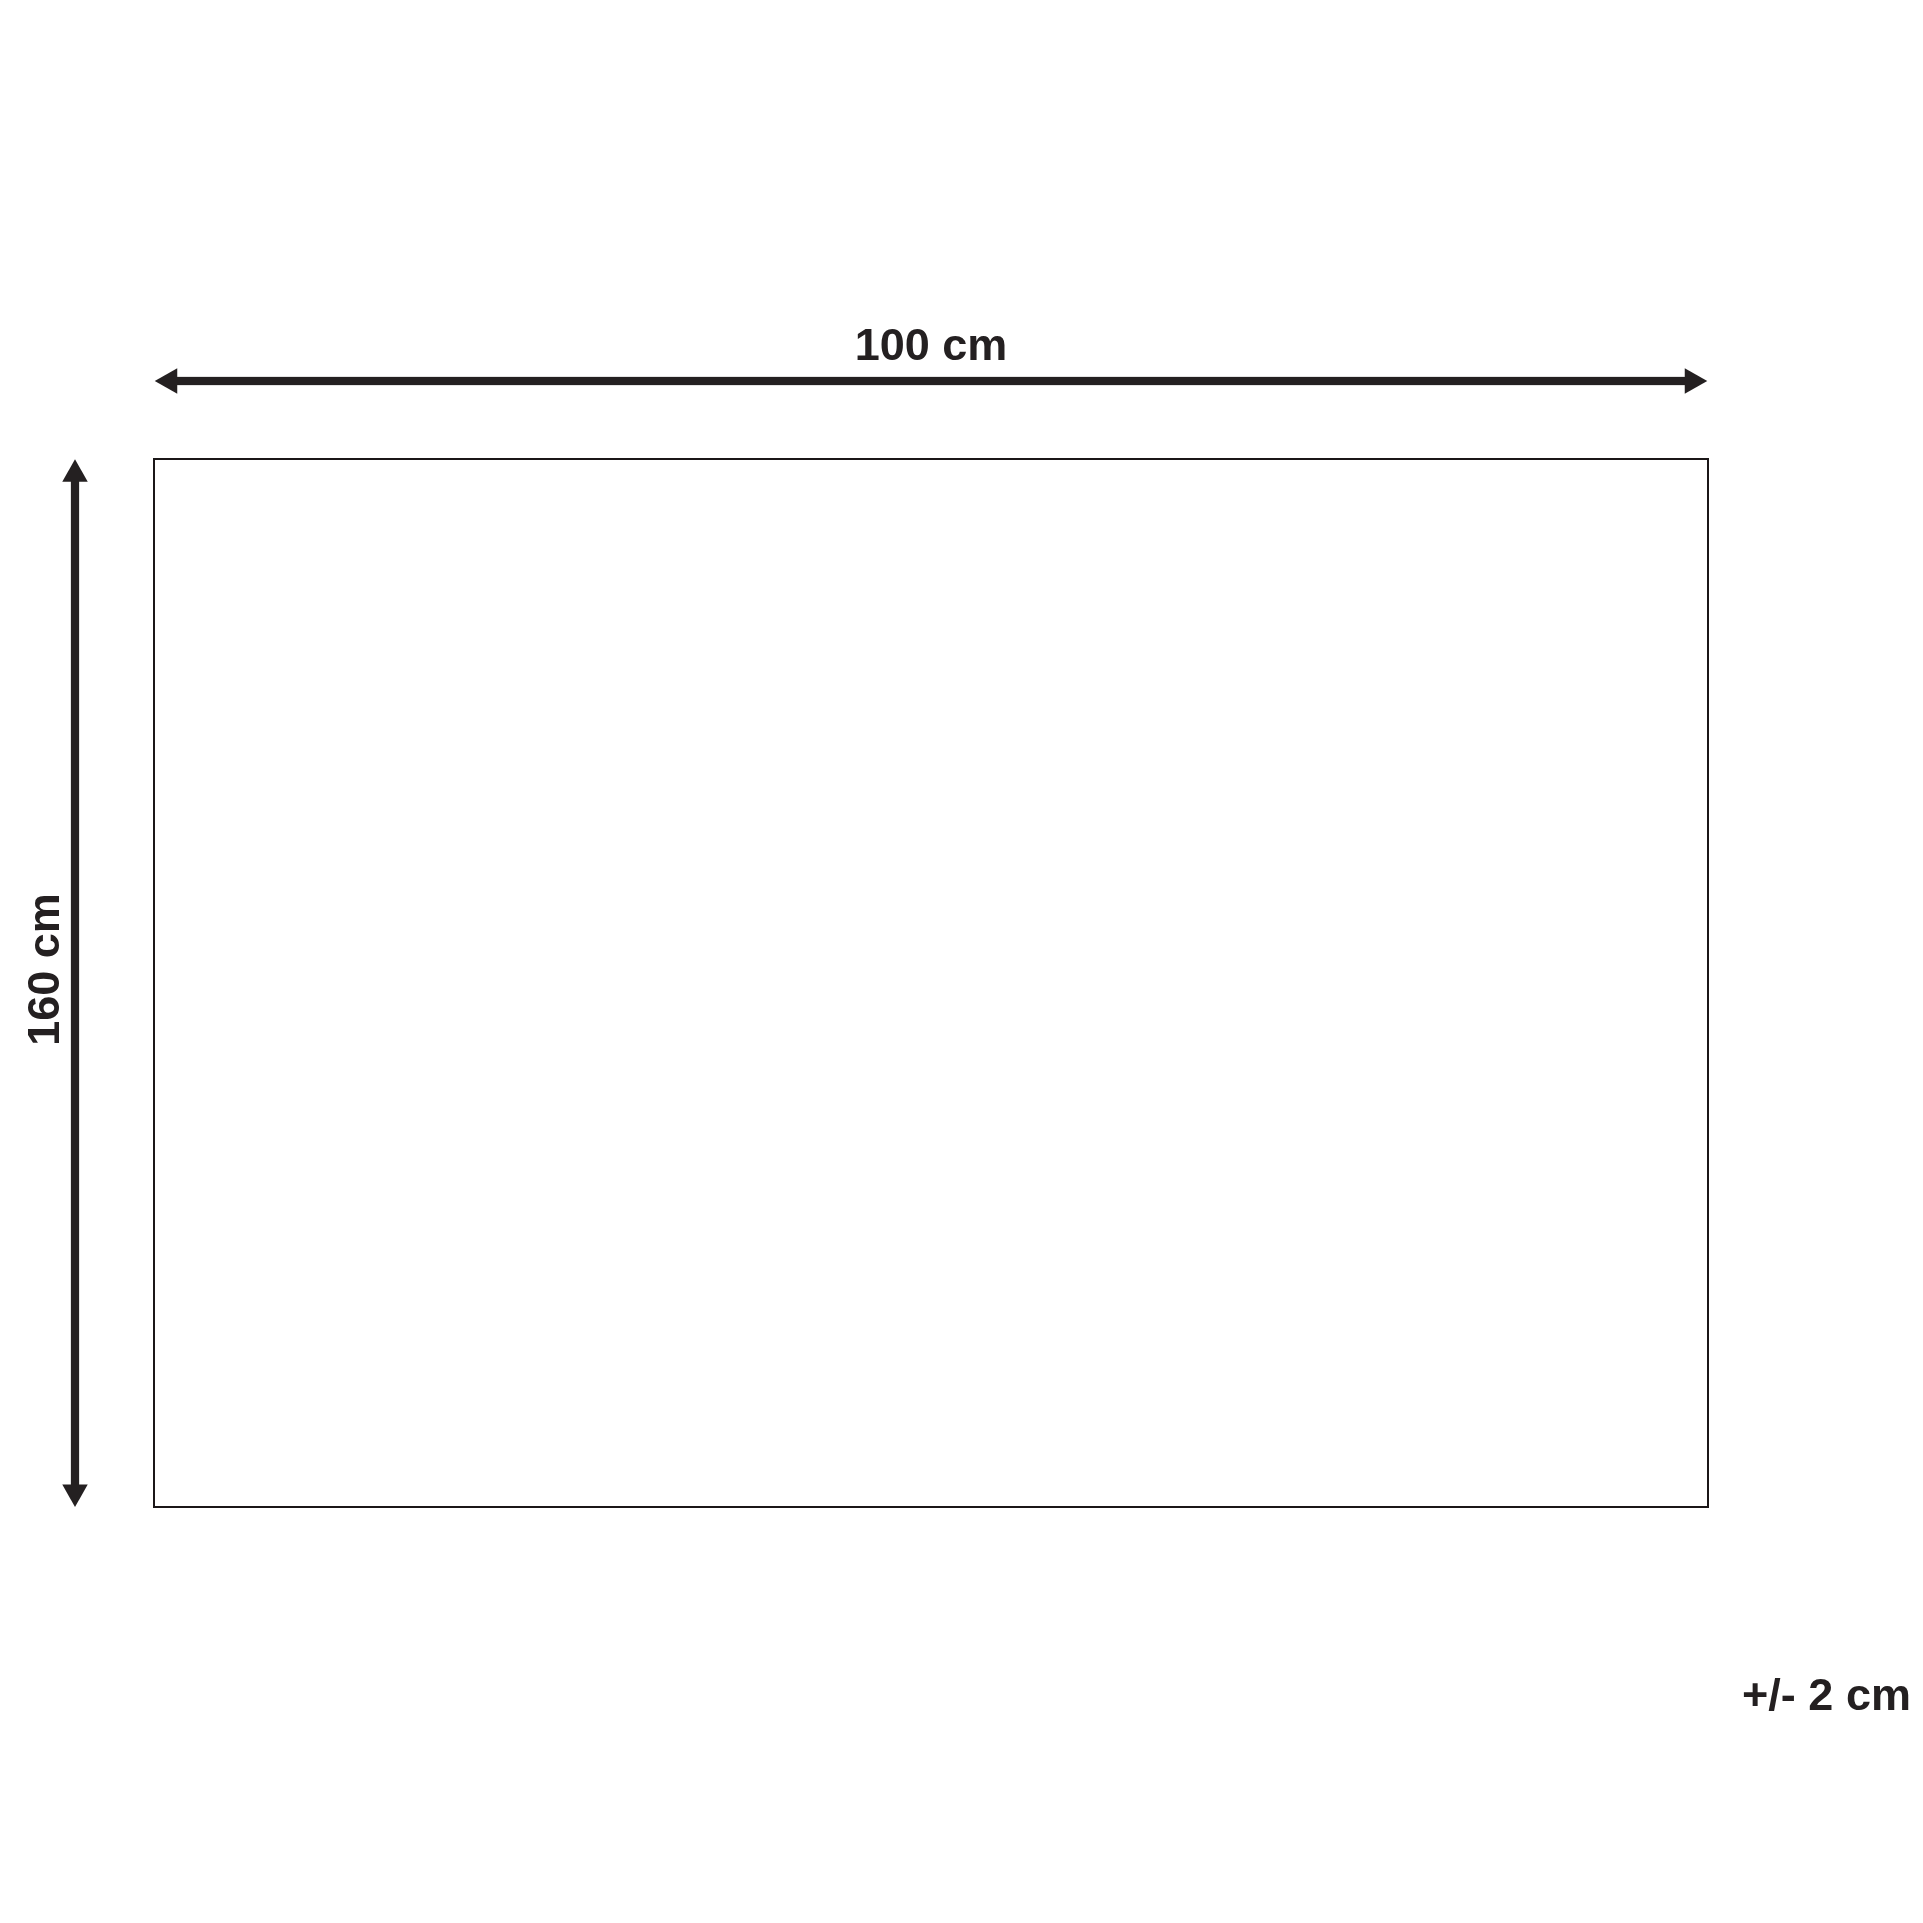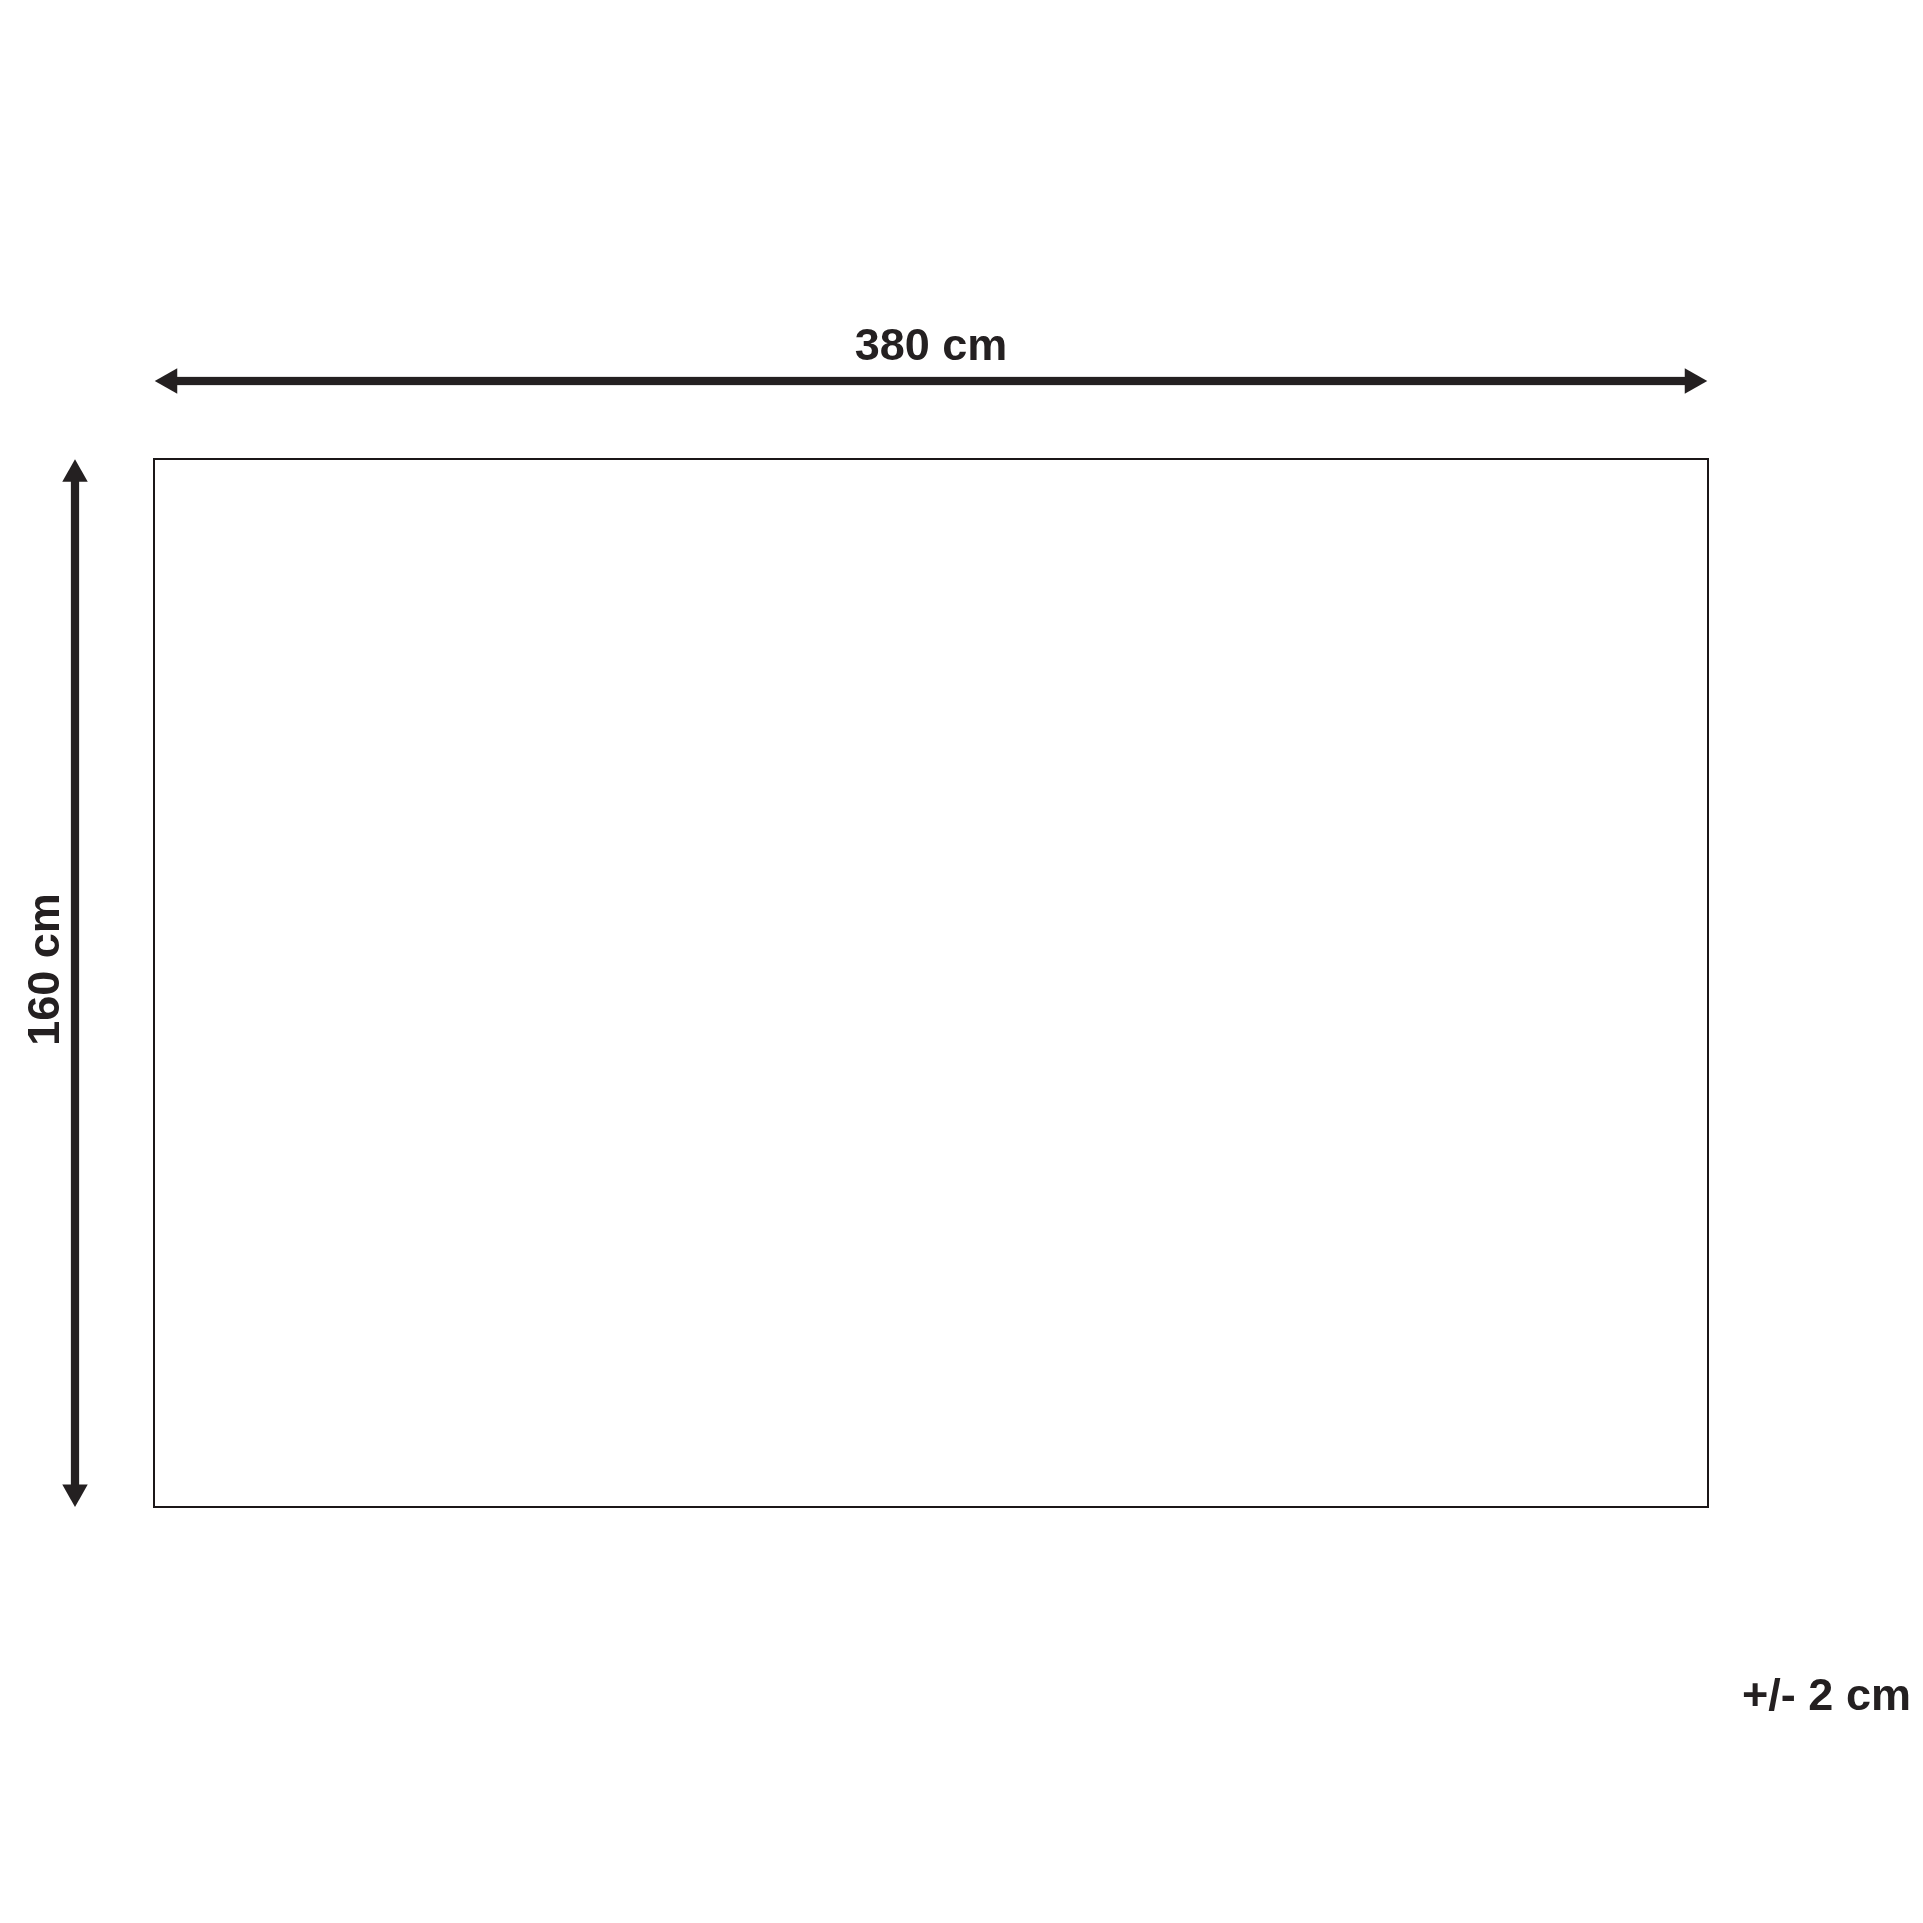--- a/index.html
+++ b/index.html
@@ -82,20 +82,20 @@
     <polygon class="arrow-shape" points="0,20 30,3 30,37"></polygon>
     <polygon class="arrow-shape" points="2070,20 2040,3 2040,37"></polygon>
   </svg>
 
   <svg id="height-arrow" viewBox="0 0 40 1397" xmlns="http://www.w3.org/2000/svg" aria-hidden="true">
     <rect class="arrow-shape" x="14.5" y="26" width="11" height="1345"></rect>
     <polygon class="arrow-shape" points="20,0 3,30 37,30"></polygon>
     <polygon class="arrow-shape" points="20,1397 3,1367 37,1367"></polygon>
   </svg>
 
-  <div id="width-label" class="dim-label">380 cm</div>
+  <div id="width-label" class="dim-label">100 cm</div>
 
   <div id="height-label" class="dim-label">160 cm</div>
 
   <div id="tolerance-label" class="dim-label">+/- 2 cm</div>
 
 </div>
 
 
 </body></html>

